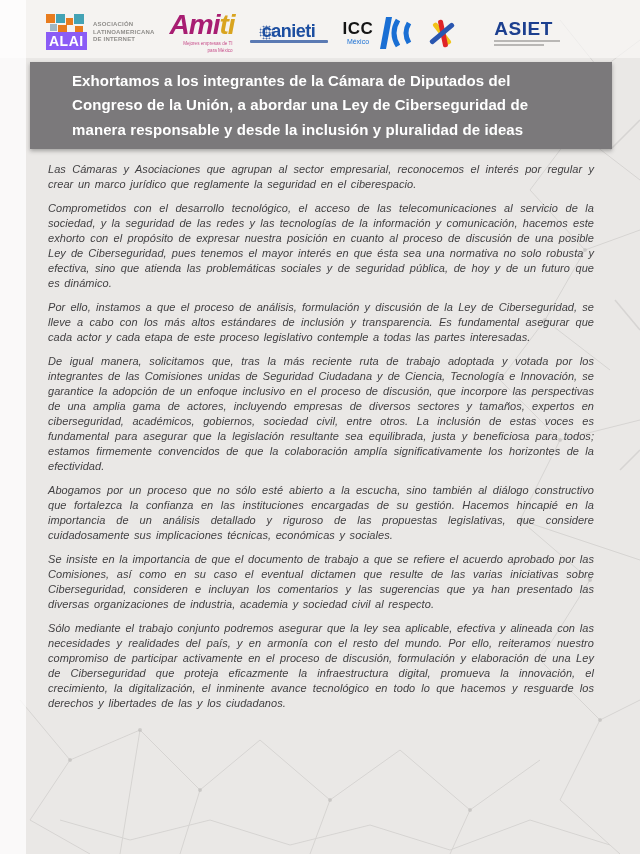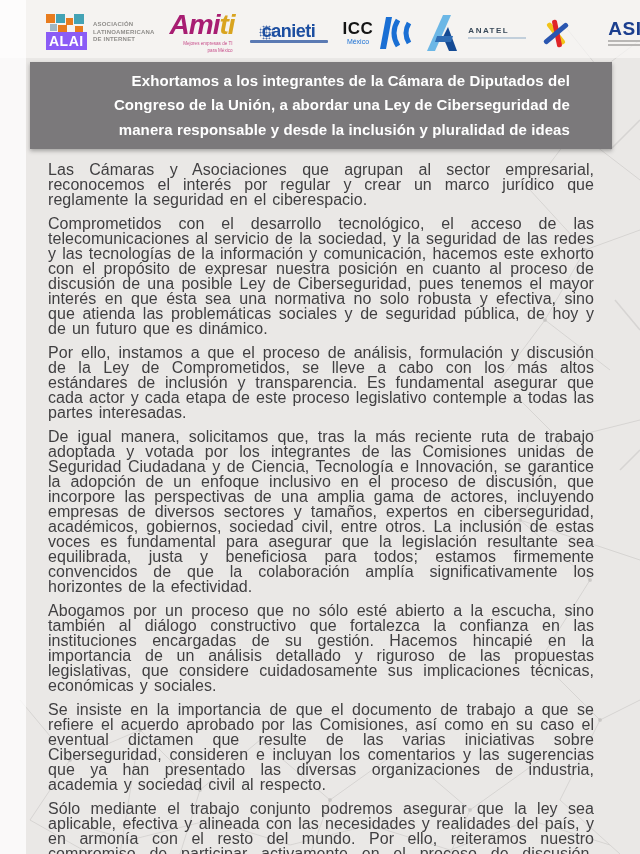--- a/index.html
+++ b/index.html
@@ -83,29 +83,30 @@
   .asiet-bar.short { width:50px; }
 
   
   .banner {
     margin:6px 28px 0 30px; height:87px; background:#7b797b;
     display:flex; align-items:center; justify-content:center;
     box-shadow:0 2px 4px rgba(80,80,80,.45);
   }
   .banner h1 {
     color:#ffffff; font-size:15px; font-weight:bold; line-height:1.62;
-    text-align:right; padding:0 42px; letter-spacing:.1px;
+    text-align:left; padding:0 42px; letter-spacing:.1px;
   }
 
   
   .body-text { margin:13px 46px 0 48px; }
   .body-text p {
-    font-size:16px; line-height:15px; color:#403f41;
+    font-size:11px; line-height:15px; color:#403f41;
     text-align:justify; word-spacing:1.5px; letter-spacing:.05px;
     margin-bottom:9px;
+    font-style:italic;
   }
 </style>
 </head>
 <body>
 
 <div class="page">
 
   <svg class="bg-pattern" width="640" height="854" viewBox="0 0 640 854">
     <g stroke="#c6c4c2" stroke-width="1" fill="none" opacity="0.55">
       <path d="M560 20 L600 70 L575 130 L640 180"></path>
@@ -189,31 +190,20 @@
           <div class="icc-word">ICC</div>
           <div class="icc-sub">México</div>
         </div>
         <svg class="icc-waves" width="34" height="36" viewBox="0 0 34 36">
           <path d="M8 2 L14 2 L8 34 L2 34 Z" fill="#1a6fd4"></path>
           <path d="M20 5 Q12 18 20 31" stroke="#1a6fd4" stroke-width="5" fill="none"></path>
           <path d="M31 8 Q25 18 31 28" stroke="#1a6fd4" stroke-width="5" fill="none"></path>
         </svg>
       </div>
 
-      <div class="logo logo-anatel">
-        <svg width="36" height="36" viewBox="0 0 36 36">
-          <polygon points="0,36 16,0 24,0 8,36" fill="#6cb7e6"></polygon>
-          <polygon points="21,12 30,36 22,36 16,22" fill="#144a94"></polygon>
-          <polygon points="10,21 26,21 24,27 8,27" fill="#2f6cb4"></polygon>
-        </svg>
-        <div class="anatel-textcol">
-          <div class="anatel-word">ANATEL</div>
-          <div class="anatel-bar"></div>
-        </div>
-      </div>
 
       <div class="logo logo-asiet">
         <div class="asiet-x">
           <span class="asiet-stroke yellow"></span>
           <span class="asiet-stroke red"></span>
           <span class="asiet-stroke blue"></span>
         </div>
         <div class="asiet-textcol">
           <div class="asiet-word">ASIET</div>
           <div class="asiet-bar"></div>
@@ -223,21 +213,21 @@
 
     </header>
 
     <div class="banner">
       <h1>Exhortamos a los integrantes de la Cámara de Diputados del Congreso de la Unión, a abordar una Ley de Ciberseguridad de manera responsable y desde la inclusión y pluralidad de ideas</h1>
     </div>
 
     <main class="body-text">
       <p>Las Cámaras y Asociaciones que agrupan al sector empresarial, reconocemos el interés por regular y crear un marco jurídico que reglamente la seguridad en el ciberespacio.</p>
       <p>Comprometidos con el desarrollo tecnológico, el acceso de las telecomunicaciones al servicio de la sociedad, y la seguridad de las redes y las tecnologías de la información y comunicación, hacemos este exhorto con el propósito de expresar nuestra posición en cuanto al proceso de discusión de una posible Ley de Ciberseguridad, pues tenemos el mayor interés en que ésta sea una normativa no solo robusta y efectiva, sino que atienda las problemáticas sociales y de seguridad pública, de hoy y de un futuro que es dinámico.</p>
-      <p>Por ello, instamos a que el proceso de análisis, formulación y discusión de la Ley de Comprometidos, se lleve a cabo con los más altos estándares de inclusión y transparencia. Es fundamental asegurar que cada actor y cada etapa de este proceso legislativo contemple a todas las partes interesadas.</p>
+      <p>Por ello, instamos a que el proceso de análisis, formulación y discusión de la Ley de Ciberseguridad, se lleve a cabo con los más altos estándares de inclusión y transparencia. Es fundamental asegurar que cada actor y cada etapa de este proceso legislativo contemple a todas las partes interesadas.</p>
       <p>De igual manera, solicitamos que, tras la más reciente ruta de trabajo adoptada y votada por los integrantes de las Comisiones unidas de Seguridad Ciudadana y de Ciencia, Tecnología e Innovación, se garantice la adopción de un enfoque inclusivo en el proceso de discusión, que incorpore las perspectivas de una amplia gama de actores, incluyendo empresas de diversos sectores y tamaños, expertos en ciberseguridad, académicos, gobiernos, sociedad civil, entre otros. La inclusión de estas voces es fundamental para asegurar que la legislación resultante sea equilibrada, justa y beneficiosa para todos; estamos firmemente convencidos de que la colaboración amplía significativamente los horizontes de la efectividad.</p>
       <p>Abogamos por un proceso que no sólo esté abierto a la escucha, sino también al diálogo constructivo que fortalezca la confianza en las instituciones encargadas de su gestión. Hacemos hincapié en la importancia de un análisis detallado y riguroso de las propuestas legislativas, que considere cuidadosamente sus implicaciones técnicas, económicas y sociales.</p>
       <p>Se insiste en la importancia de que el documento de trabajo a que se refiere el acuerdo aprobado por las Comisiones, así como en su caso el eventual dictamen que resulte de las varias iniciativas sobre Ciberseguridad, consideren e incluyan los comentarios y las sugerencias que ya han presentado las diversas organizaciones de industria, academia y sociedad civil al respecto.</p>
       <p>Sólo mediante el trabajo conjunto podremos asegurar que la ley sea aplicable, efectiva y alineada con las necesidades y realidades del país, y en armonía con el resto del mundo. Por ello, reiteramos nuestro compromiso de participar activamente en el proceso de discusión, formulación y elaboración de una Ley de Ciberseguridad que proteja eficazmente la infraestructura digital, promueva la innovación, el crecimiento, la digitalización, el inminente avance tecnológico en todo lo que hacemos y resguarde los derechos y libertades de las y los ciudadanos.</p>
     </main>
 
   </div>
 </div>
 
 </body></html>

